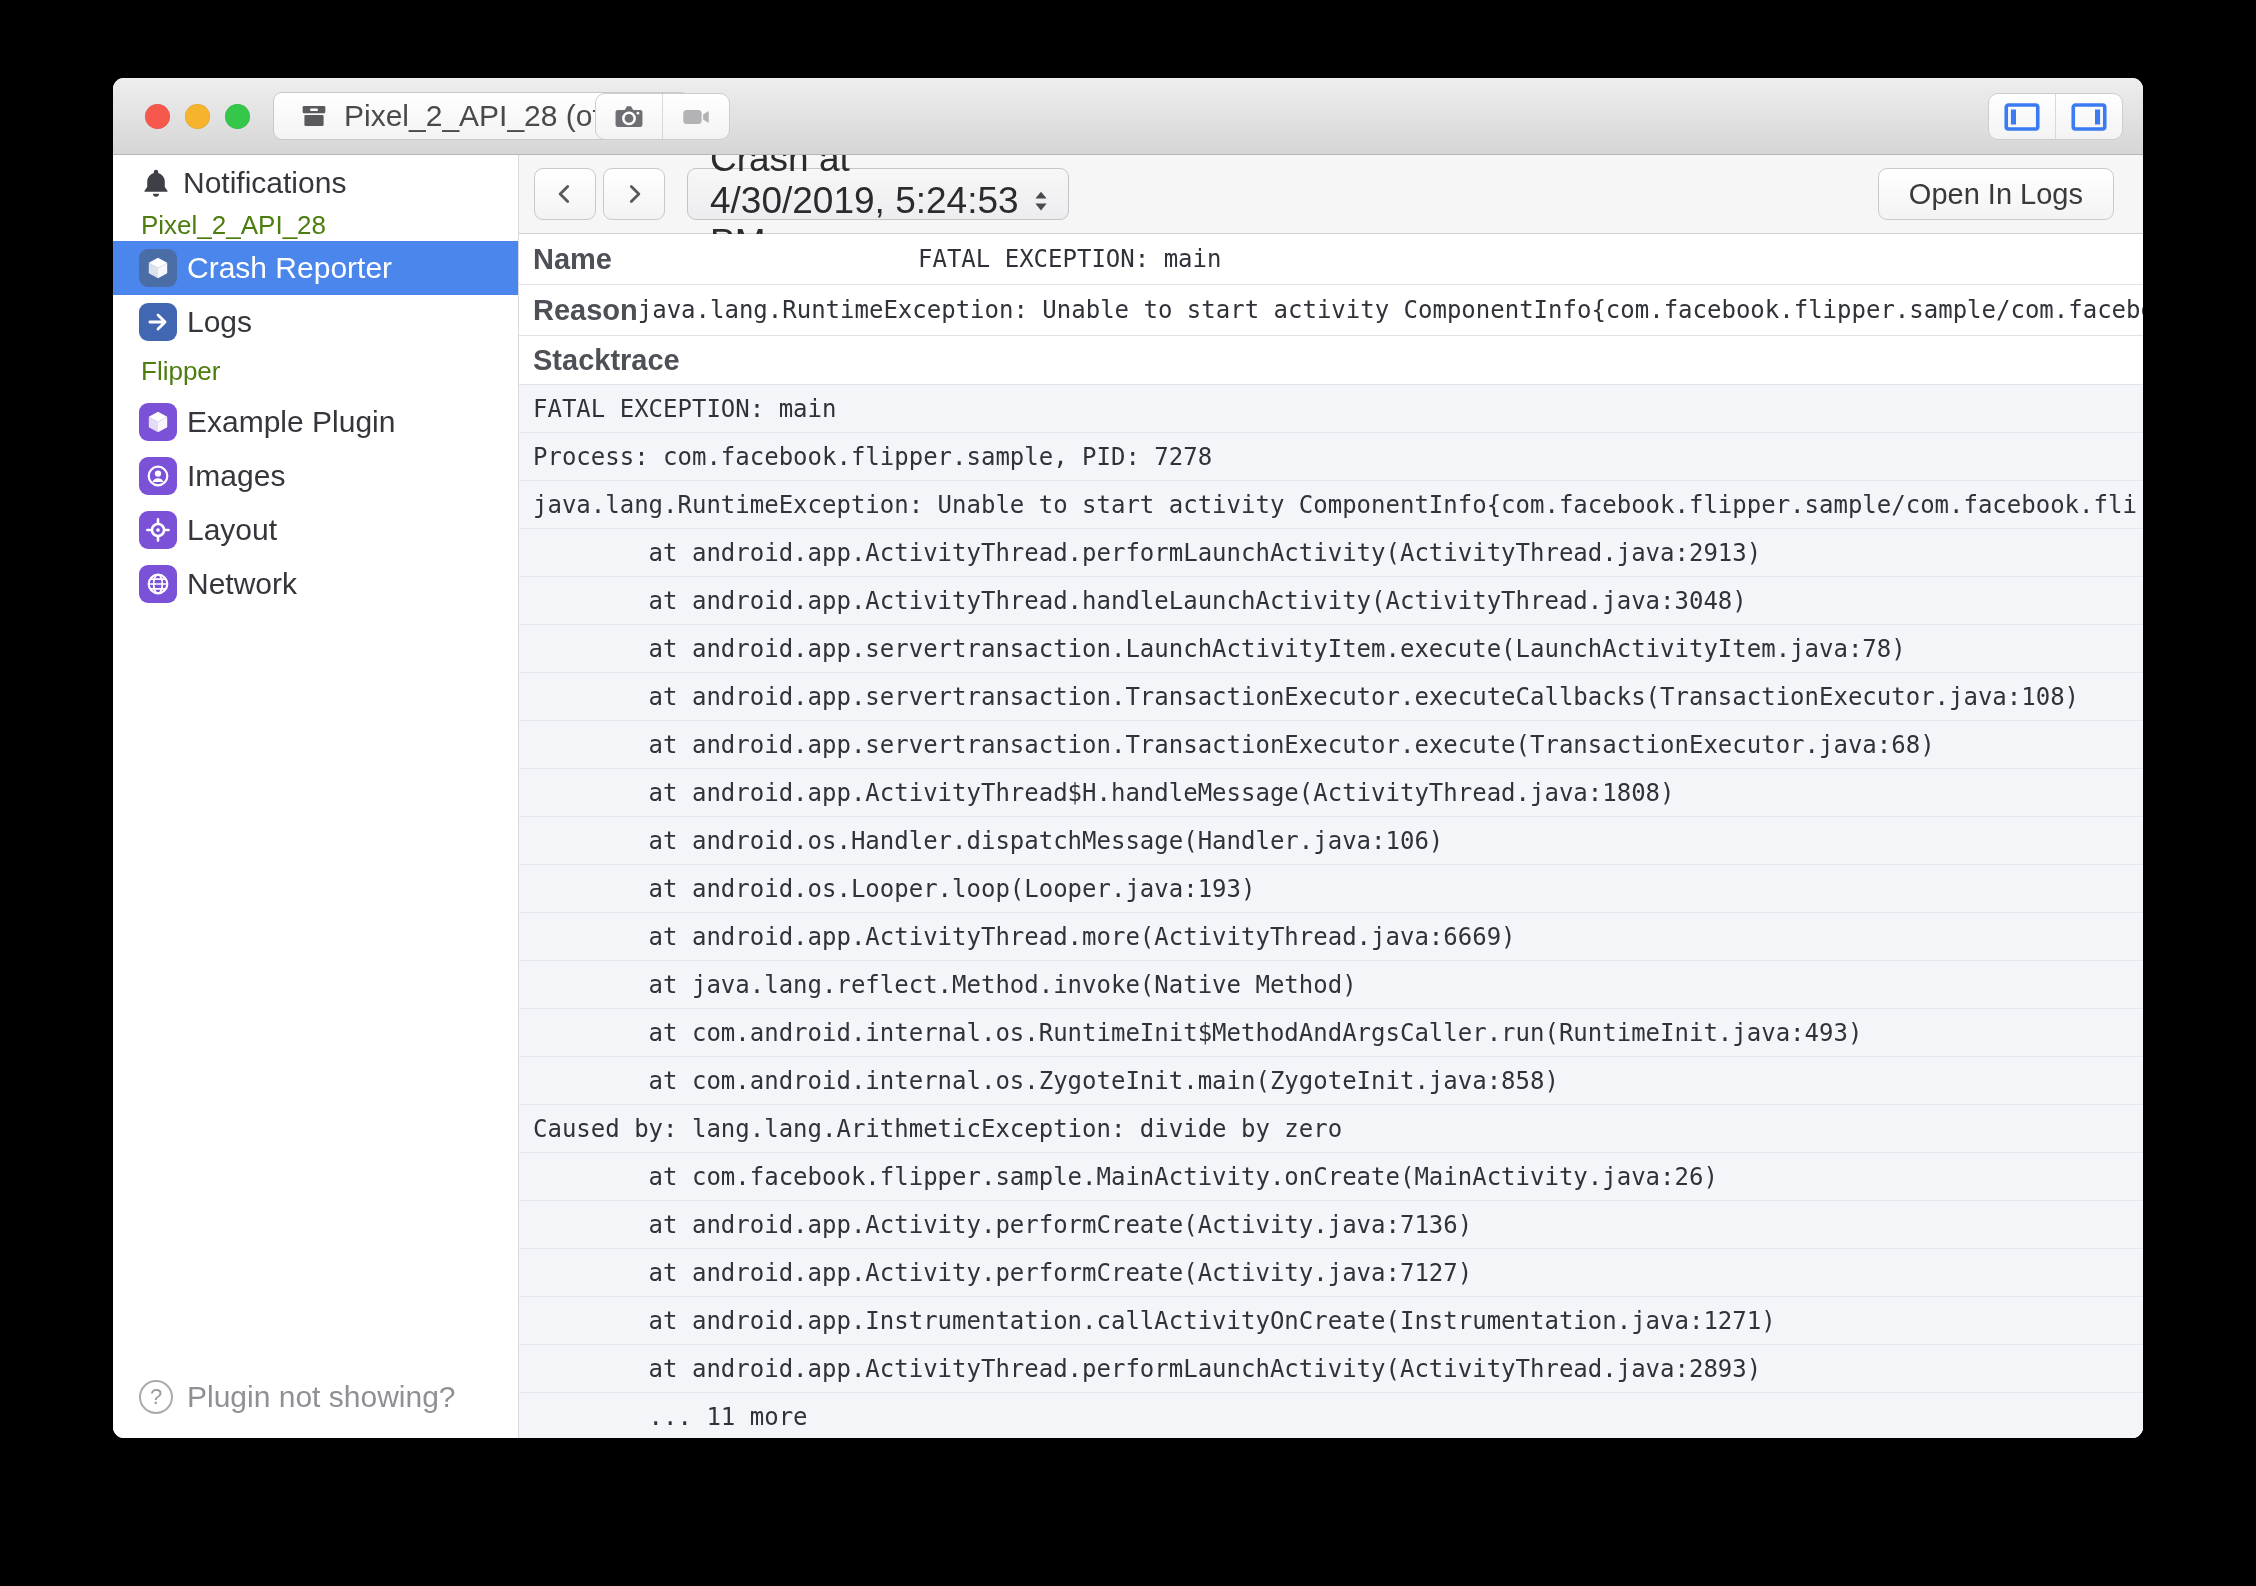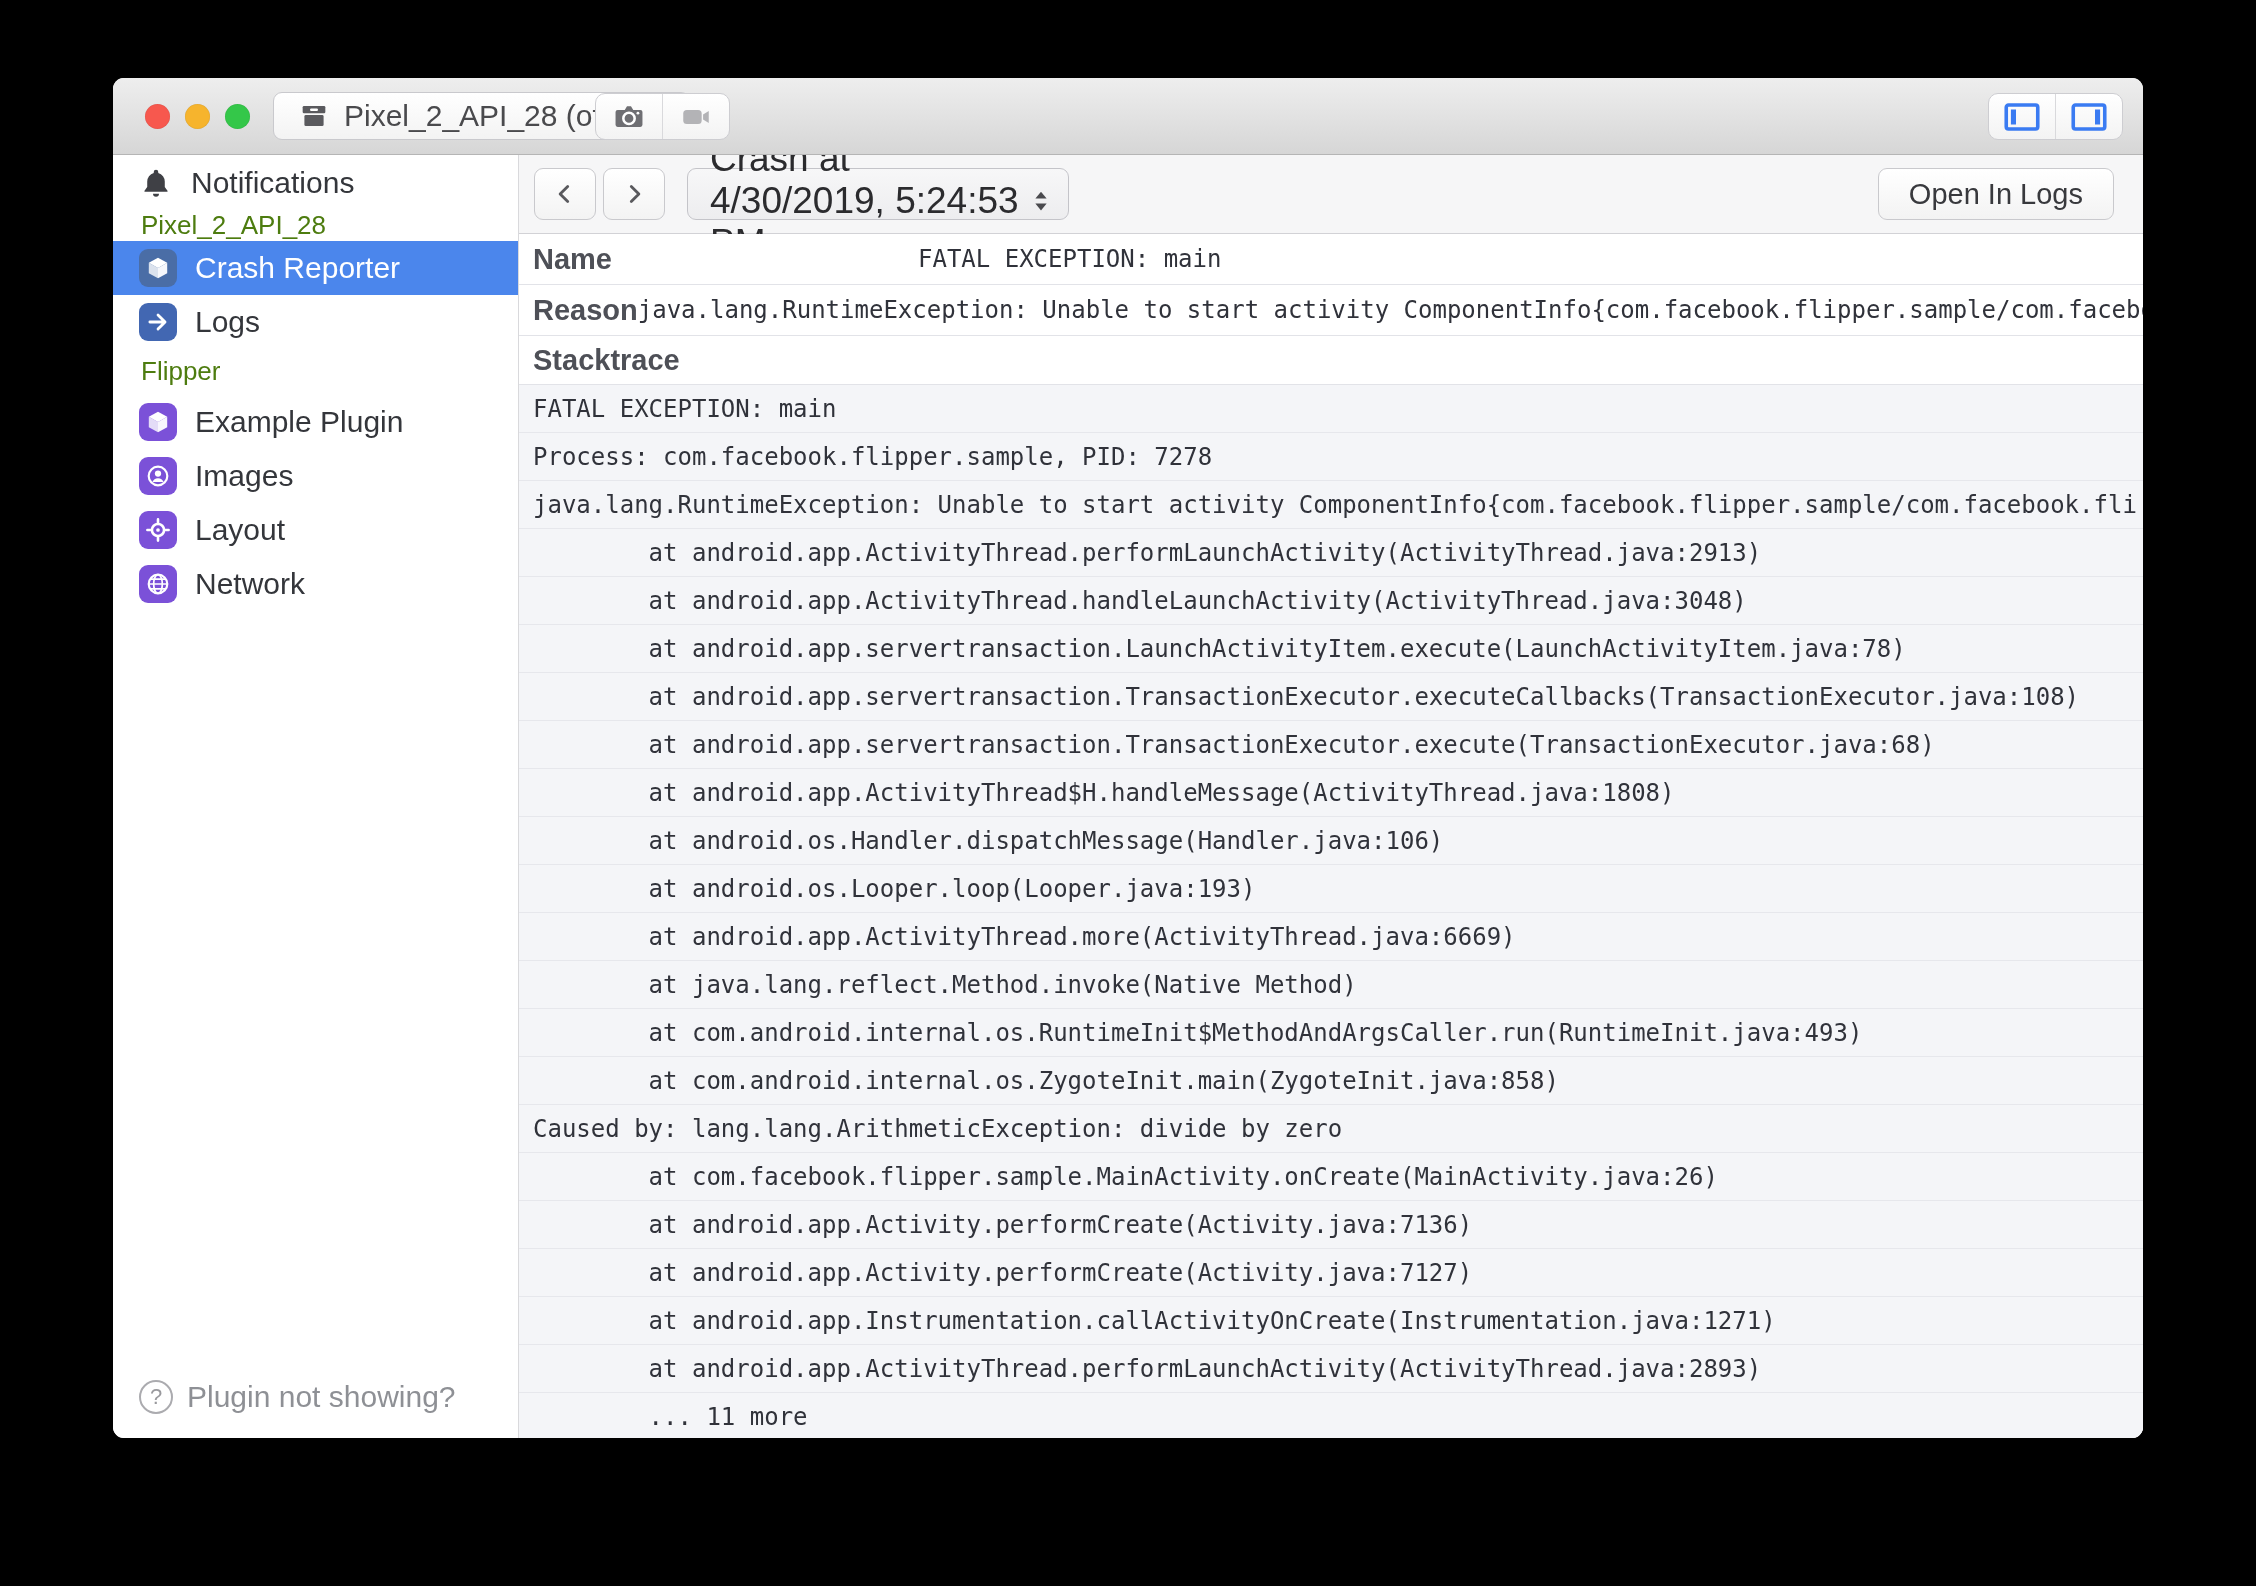--- a/index.html
+++ b/index.html
@@ -47,21 +47,21 @@
   .seg + .seg{border-left:1px solid #d9d9dc;}
   .cam-group{left:482px;}
   .panel-group{right:20px;}
   
   .appbody{flex:1;display:flex;min-height:0;}
   .sidebar{
     width:406px;flex:0 0 406px;background:#fff;border-right:1px solid #d9d9dc;
     position:relative;box-sizing:border-box;
   }
   .side-row{
-    height:54px;display:flex;align-items:center;padding-left:26px;gap:18px;
+    height:54px;display:flex;align-items:center;padding-left:26px;gap:10px;
     font-size:30px;color:#34363b;cursor:default;
   }
   .side-row.top{height:56px;}
   .side-row.selected{background:#4b86ec;color:#fff;}
   .section-label{
     font-size:26px;color:#4d7c0f;padding-left:28px;display:flex;align-items:flex-end;
   }
   .lbl-device{height:30px;}
   .lbl-flipper{height:46px;padding-bottom:8px;box-sizing:border-box;}
   .tile{

